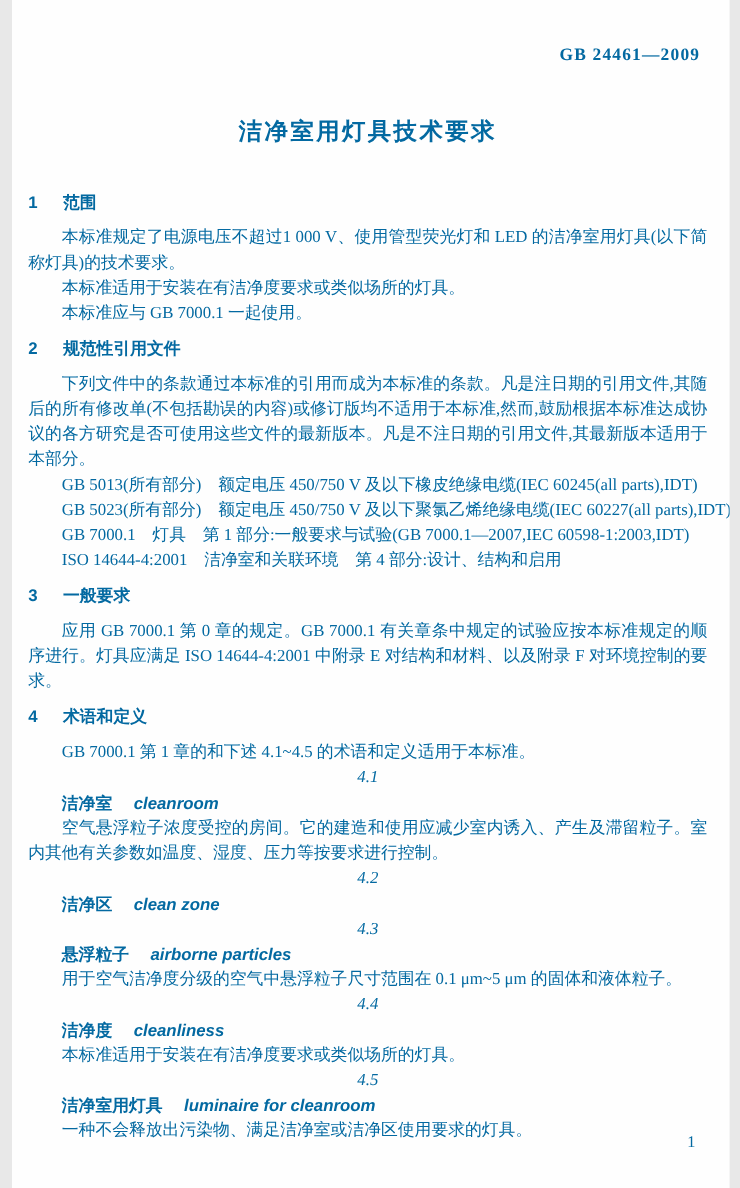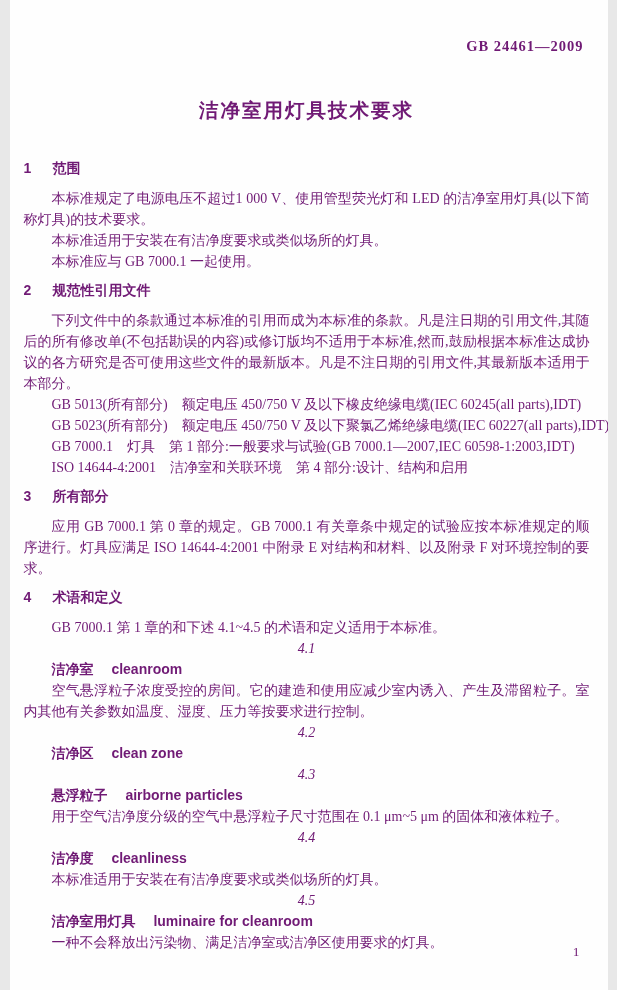--- a/index.html
+++ b/index.html
@@ -1,21 +1,21 @@
 <!DOCTYPE html>
 <html lang="zh"><head>
 <meta charset="utf-8">
 <style>
   html,body{margin:0;padding:0;background:#e8e8e8;}
   .page{
     position:relative;
     width:598px;height:990px;
     margin:0 auto;
     background:#fefefe;
-    color:#701a75;
+    color:#0369a1;
     font-family:"Liberation Serif","DejaVu Serif",serif;
     font-size:14px;
     line-height:21px;
     box-sizing:border-box;
     padding:38px 18px 0 14px;
     overflow:hidden;
     text-align:justify;
   }
   .std-code{
     text-align:right;
@@ -60,21 +60,21 @@
     text-align:center;
     font-style:italic;
   }
   p.term-line{
     margin:0;
     padding-left:2em;
     font-weight:bold;
     font-family:"Liberation Sans","DejaVu Sans",sans-serif;
     text-align:left;
   }
-  p.term-line .term-en{margin-left:14px;}
+  p.term-line .term-en{margin-left:14px;font-style:italic;}
   .page-number{
     position:absolute;
     right:28px;
     bottom:30px;
     font-size:13.5px;
     line-height:16px;
   }
 </style>
 </head>
 <body>
@@ -103,21 +103,21 @@
     <p class="body-p">下列文件中的条款通过本标准的引用而成为本标准的条款。凡是注日期的引用文件,其随后的所有修改单(不包括勘误的内容)或修订版均不适用于本标准,然而,鼓励根据本标准达成协议的各方研究是否可使用这些文件的最新版本。凡是不注日期的引用文件,其最新版本适用于本部分。</p>
     <p class="ref-line">GB 5013(所有部分)　额定电压 450/750 V 及以下橡皮绝缘电缆(IEC 60245(all parts),IDT)</p>
     <p class="ref-line">GB 5023(所有部分)　额定电压 450/750 V 及以下聚氯乙烯绝缘电缆(IEC 60227(all parts),IDT)</p>
     <p class="ref-line">GB 7000.1　灯具　第 1 部分:一般要求与试验(GB 7000.1—2007,IEC 60598-1:2003,IDT)</p>
     <p class="ref-line">ISO 14644-4:2001　洁净室和关联环境　第 4 部分:设计、结构和启用</p>
   </div>
 
   <div>
     <div class="sec-heading">
       <span class="sec-num">3</span>
-      <span>所有部分</span>
+      <span>一般要求</span>
     </div>
     <p class="body-p">应用 GB 7000.1 第 0 章的规定。GB 7000.1 有关章条中规定的试验应按本标准规定的顺序进行。灯具应满足 ISO 14644-4:2001 中附录 E 对结构和材料、以及附录 F 对环境控制的要求。</p>
   </div>
 
   <div>
     <div class="sec-heading">
       <span class="sec-num">4</span>
       <span>术语和定义</span>
     </div>
     <p class="body-p">GB 7000.1 第 1 章的和下述 4.1~4.5 的术语和定义适用于本标准。</p>

